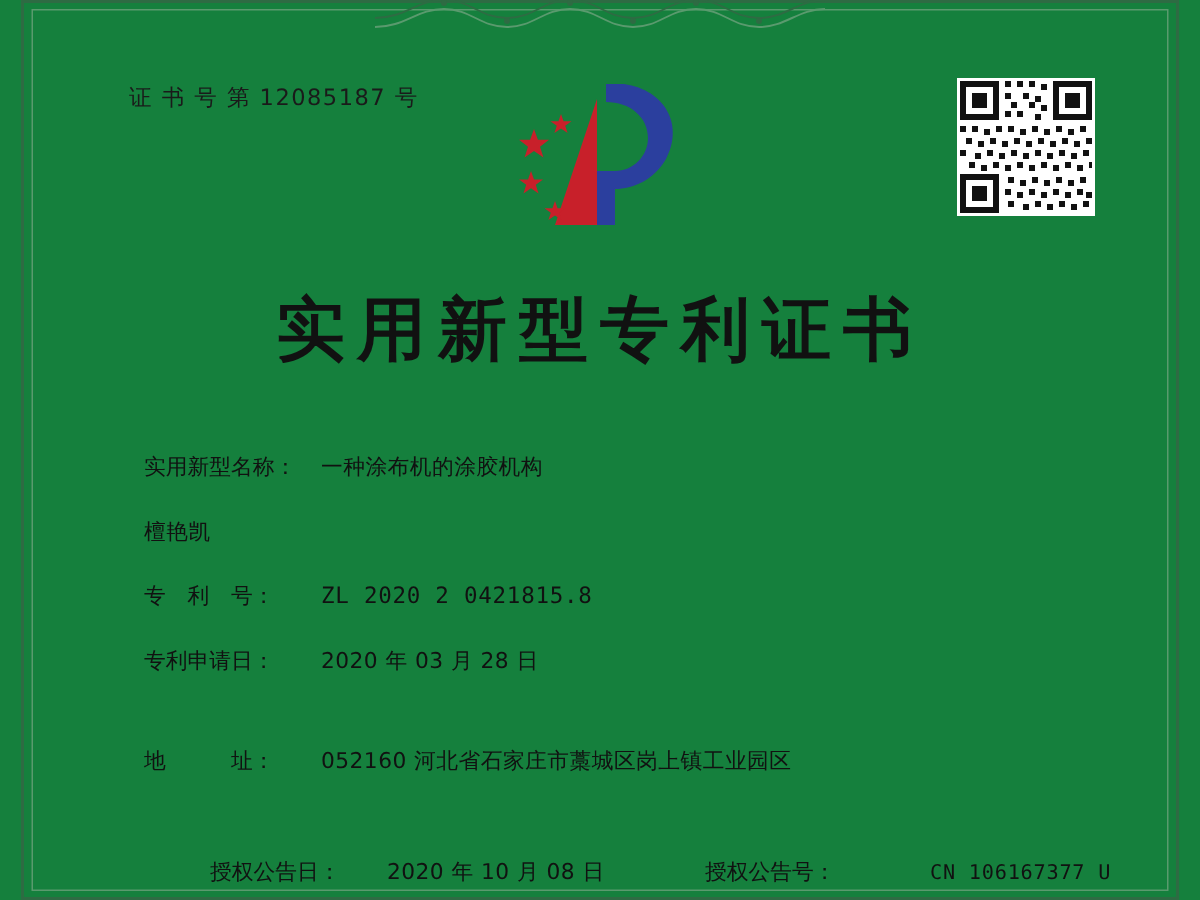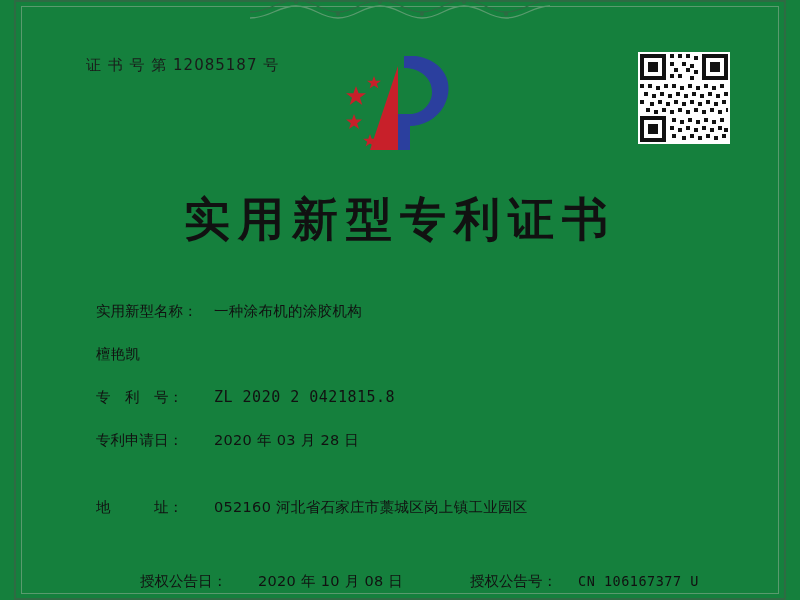--- a/index.html
+++ b/index.html
@@ -142,20 +142,21 @@
   }
   .bottom-left {
     width: 330px;
     flex: 0 0 330px;
     display: flex;
     align-items: baseline;
   }
   .bottom-right {
     display: flex;
     align-items: baseline;
+    gap: 42px;
   }
   .bottom-row .field-label {
     width: 118px;
     flex: 0 0 118px;
   }
   .bottom-row .field-label.wide {
     width: 108px;
     flex: 0 0 108px;
   }
   .bottom-row .field-value.mono {

